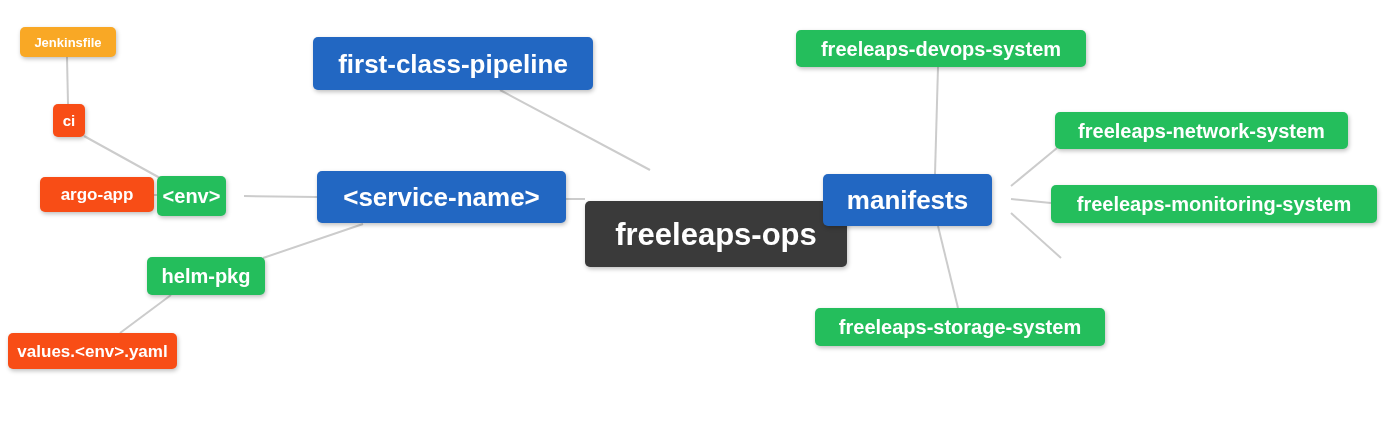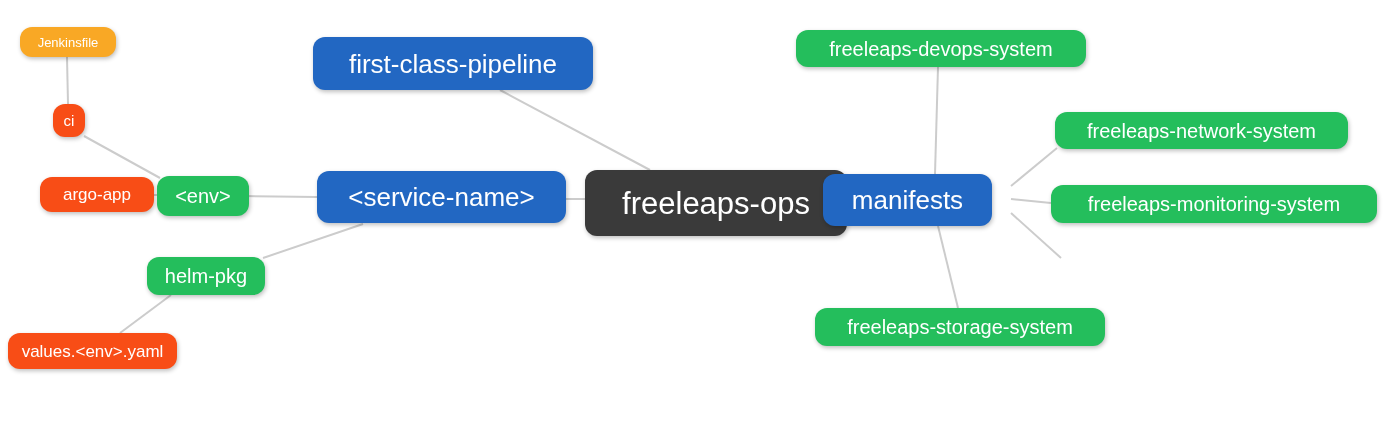--- a/index.html
+++ b/index.html
@@ -4,28 +4,28 @@
 <style>
   html,body{margin:0;padding:0;background:#ffffff;}
   .canvas{
     position:relative;width:1390px;height:421px;overflow:hidden;
     background:#ffffff;font-family:"Liberation Sans",sans-serif;
   }
   svg.edges{position:absolute;left:0;top:0;width:1390px;height:421px;}
   svg.edges line{stroke:var(--edge,#cccccc);stroke-width:2;fill:none;}
   .node{
     position:absolute;display:flex;align-items:center;justify-content:center;
-    color:var(--text,#ffffff);border-radius:12px;white-space:nowrap;
-    box-shadow:1px 2px 4px rgba(0,0,0,.25);cursor:pointer;line-height:1;
+    color:var(--text,#ffffff);border-radius:5px;white-space:nowrap;
+    box-shadow:1px 2px 4px rgba(0,0,0,.25);cursor:pointer;line-height:1;font-weight:bold;
   }
   .blue{background:var(--blue,#2267C2);}
   .green{background:var(--green,#24BE5C);text-align:center;}
   .red{background:var(--red,#F84D16);}
   .orange{background:var(--orange,#F9A825);}
-  .dark{background:var(--dark,#3A3A3A);}
+  .dark{background:var(--dark,#3A3A3A);margin-top:31px;}
   .f13{font-size:13px}.f15{font-size:15px}.f17{font-size:17px}
   .f20{font-size:20px}.f26{font-size:26px}.f31{font-size:31px}
 </style>
 </head>
 <body>
 
 <div class="canvas">
 
   <svg class="edges" viewBox="0 0 1390 421">
     <line x1="67" y1="57" x2="68" y2="104"></line>
@@ -43,21 +43,21 @@
     <line x1="1011" y1="213" x2="1061" y2="258"></line>
     <line x1="938" y1="226" x2="958" y2="308"></line>
   </svg>
 
   <div class="node orange f13" style="left:20px;top:27px;width:96px;height:30px">Jenkinsfile</div>
 
   <div class="node red f15" style="left:53px;top:104px;width:32px;height:33px">ci</div>
 
   <div class="node red f17" style="left:40px;top:177px;width:114px;height:35px">argo-app</div>
 
-  <div class="node green f20" style="left:157px;top:176px;width:92px;height:40px">&lt;env&gt;</div>
+  <div class="node green f20" style="left:157px;top:176px;width:69px;height:40px">&lt;env&gt;</div>
 
   <div class="node green f20" style="left:147px;top:257px;width:118px;height:38px">helm-pkg</div>
 
   <div class="node red f17" style="left:8px;top:333px;width:169px;height:36px">values.&lt;env&gt;.yaml</div>
 
   <div class="node blue f26" style="left:313px;top:37px;width:280px;height:53px">first-class-pipeline</div>
 
   <div class="node blue f26" style="left:317px;top:171px;width:249px;height:52px">&lt;service-name&gt;</div>
 
   <div class="node dark f31" style="left:585px;top:170px;width:262px;height:66px">freeleaps-ops</div>

